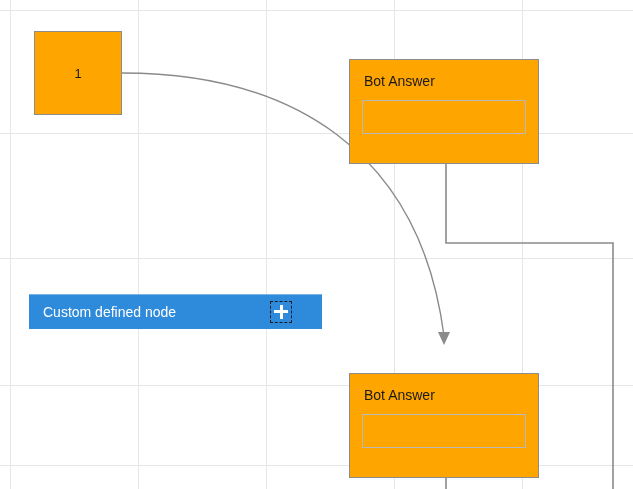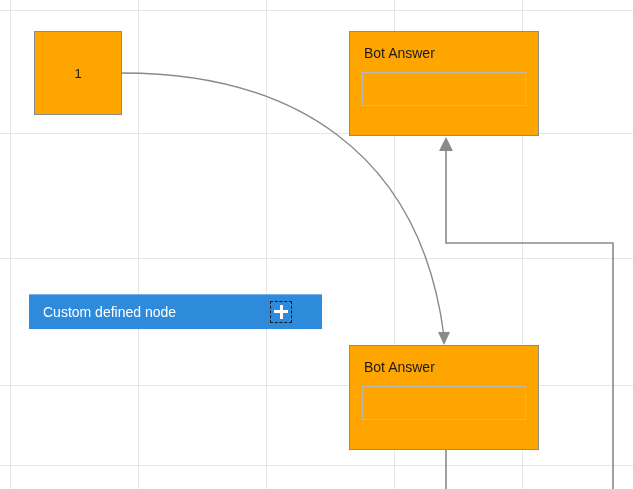--- a/index.html
+++ b/index.html
@@ -34,20 +34,21 @@
     box-sizing:border-box;
     background:#ffa500;
     border:1px solid #8c8c8c;
   }
   .node-num{
     display:flex;align-items:center;justify-content:center;
     font-size:13px;color:#1a1a1a;
   }
   .node-bot{
     padding:12px 12px 7px 12px;
+    margin-top:28px;
   }
   .node-title{
     font-size:14px;color:#1a1a1a;
     line-height:18px;
     margin:0 0 10px 2px;
   }
   .node-field{
     box-sizing:border-box;
     height:34px;
     border:1px solid #b9b9b9;

